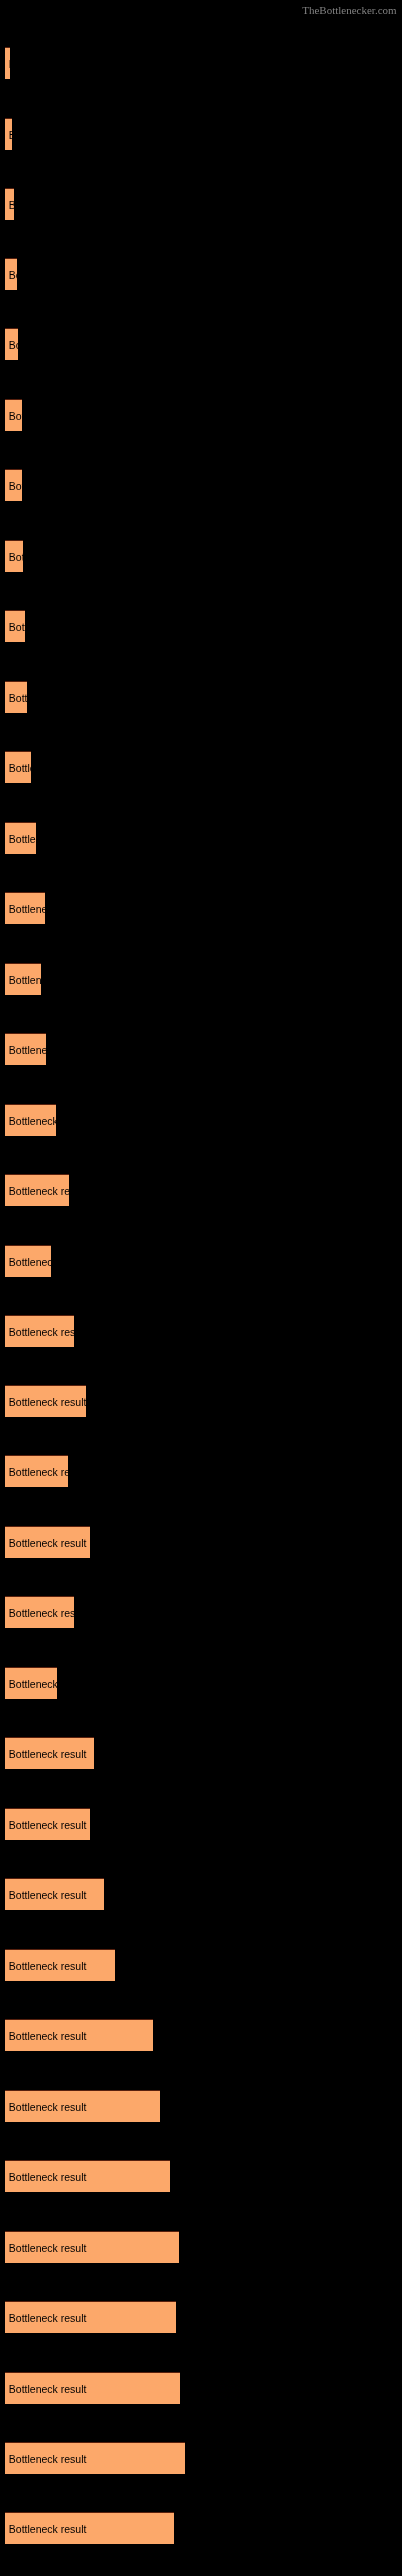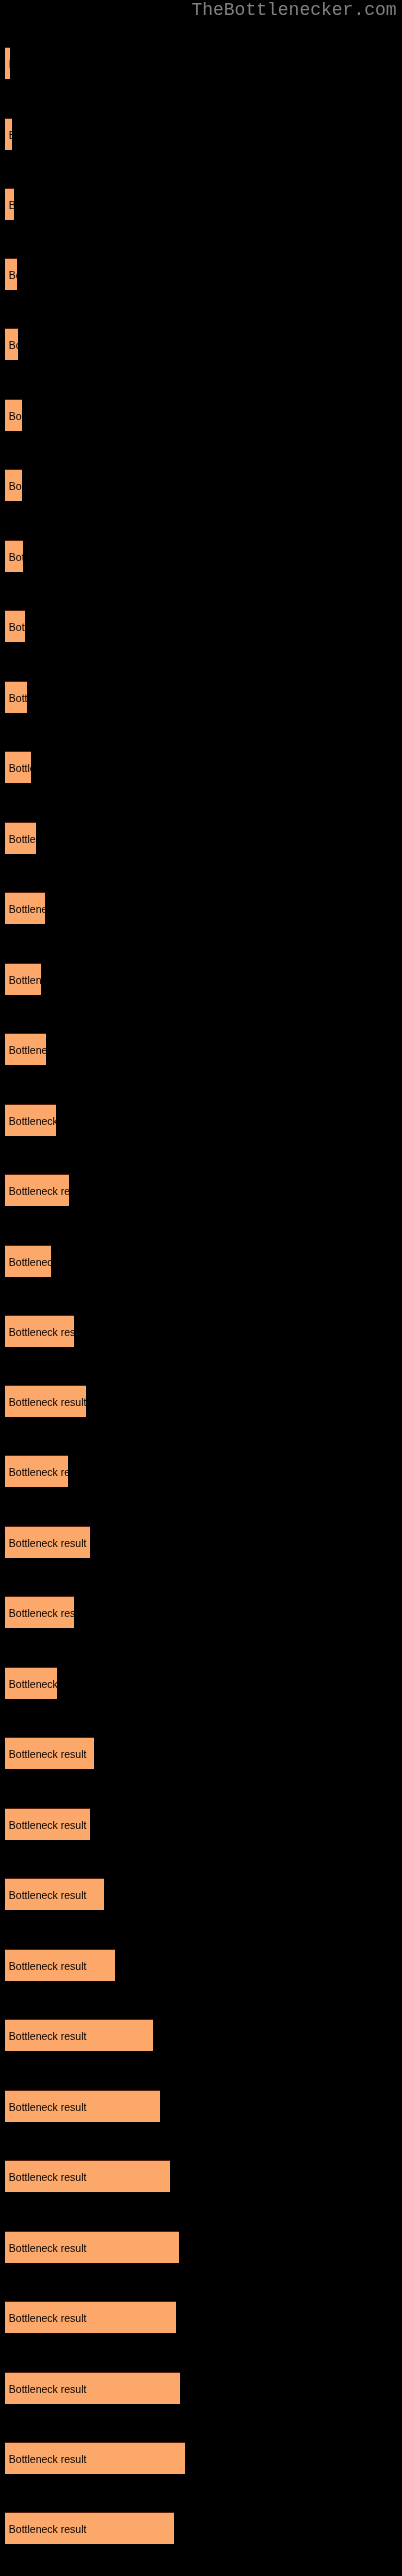--- a/index.html
+++ b/index.html
@@ -14,26 +14,26 @@
     position: relative;
     width: 403px;
     height: 2576px;
     background: #000000;
     overflow: hidden;
   }
   #watermark {
     position: absolute;
     top: 0px;
     right: 6.4px;
-    font-size: 18px;
+    font-size: 11px;
     line-height: 21px;
     color: #808080;
     letter-spacing: 0px;
     white-space: nowrap;
-    font-family: Liberation Mono, monospace;
+    font-family: Liberation Serif, serif;
   }
   #chart {
     position: absolute;
     left: 0;
     top: 0;
     width: 403px;
     height: 2576px;
   }
   .bar {
     position: absolute;

